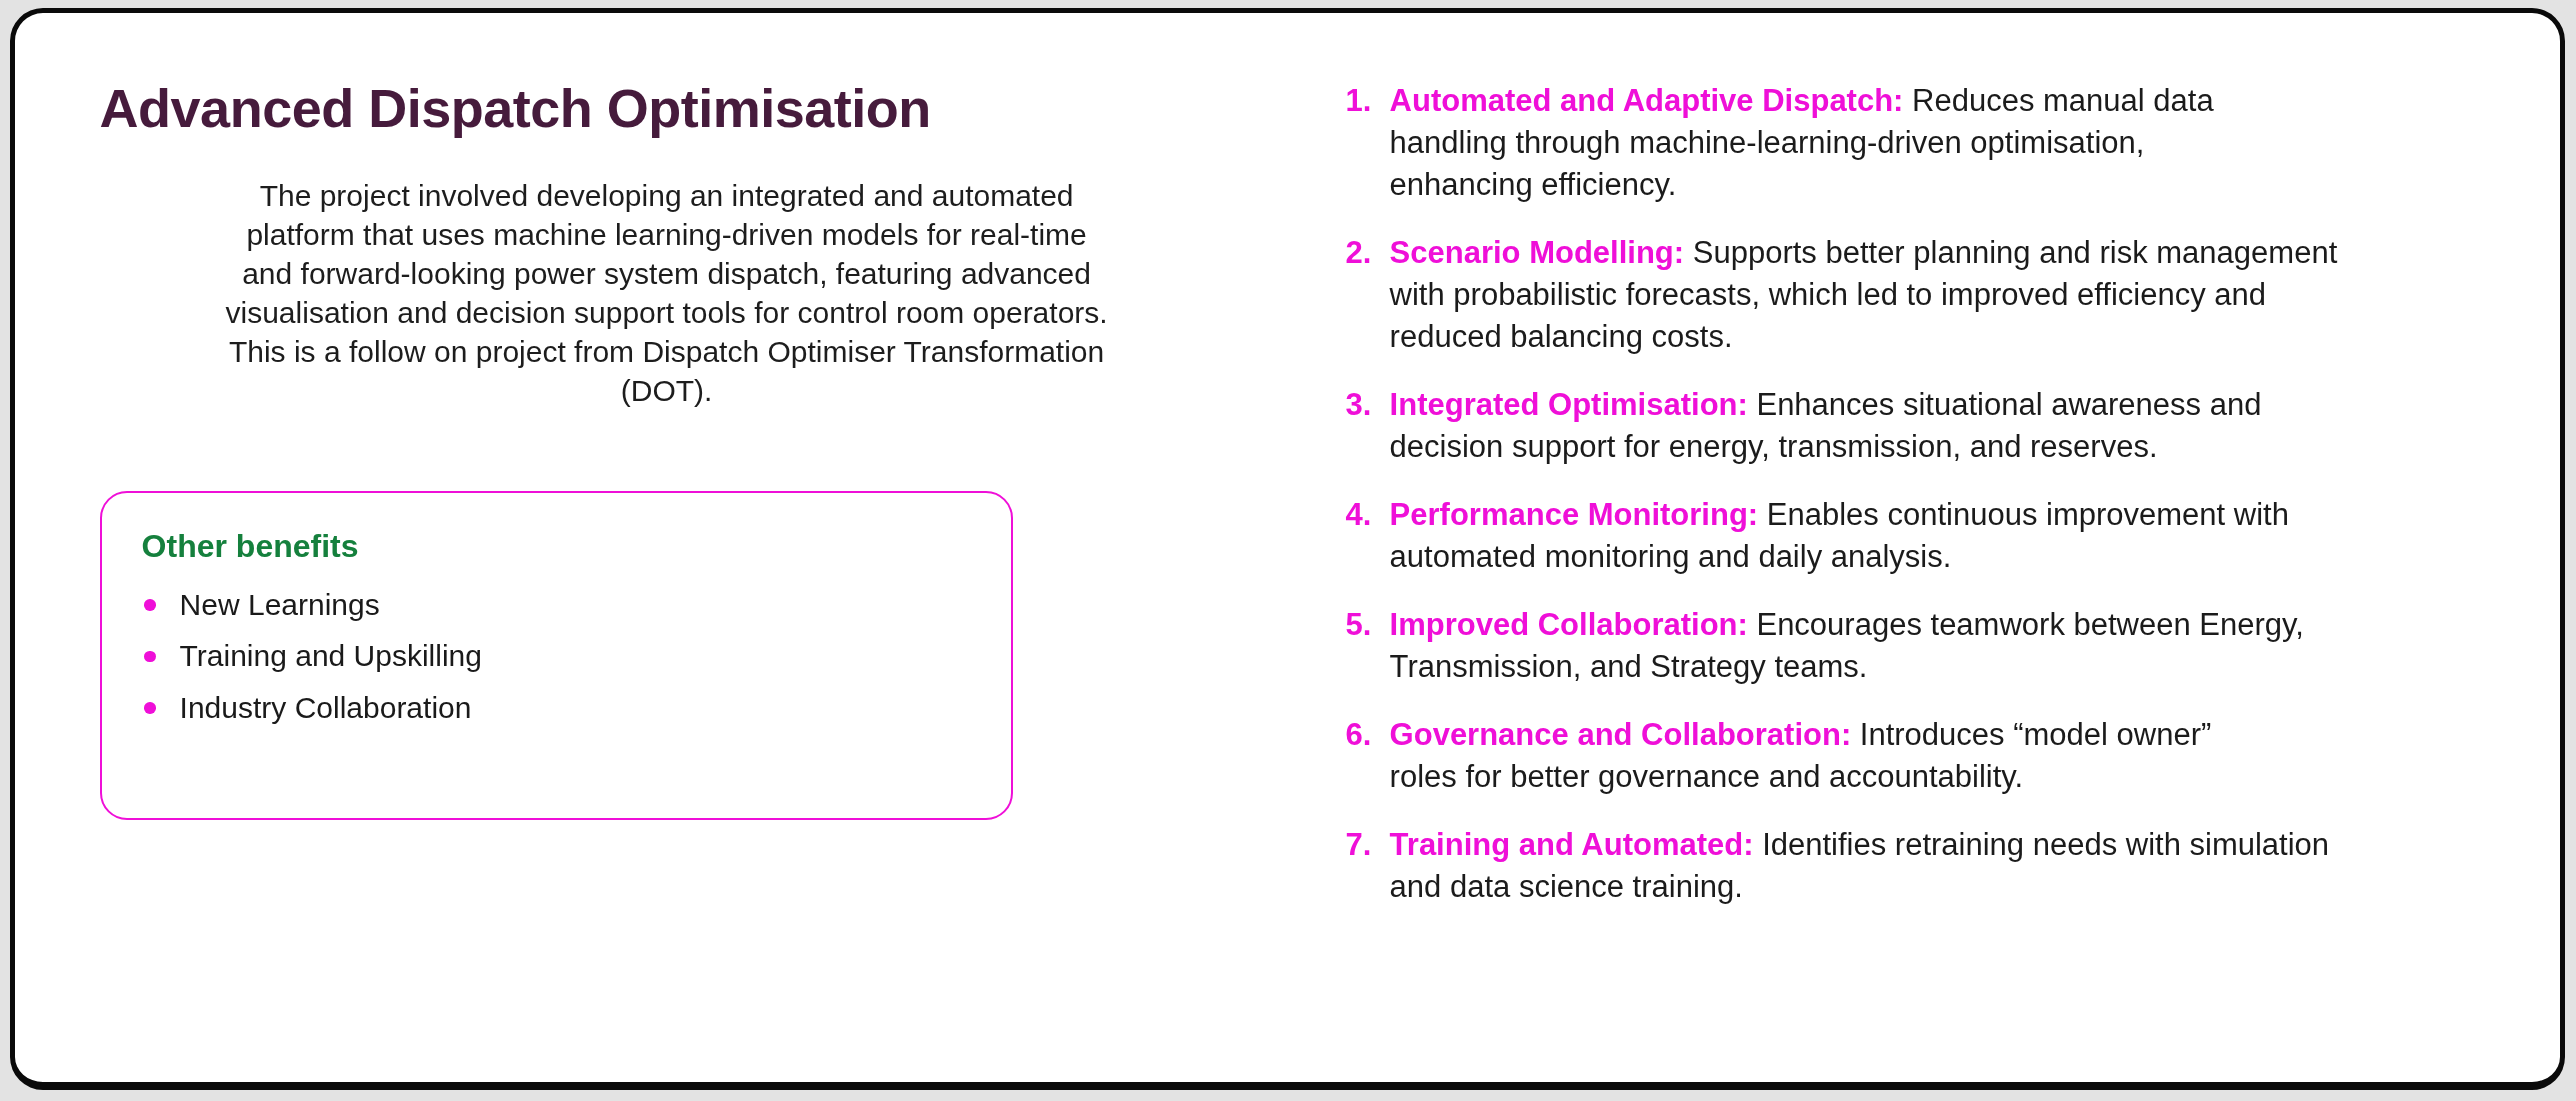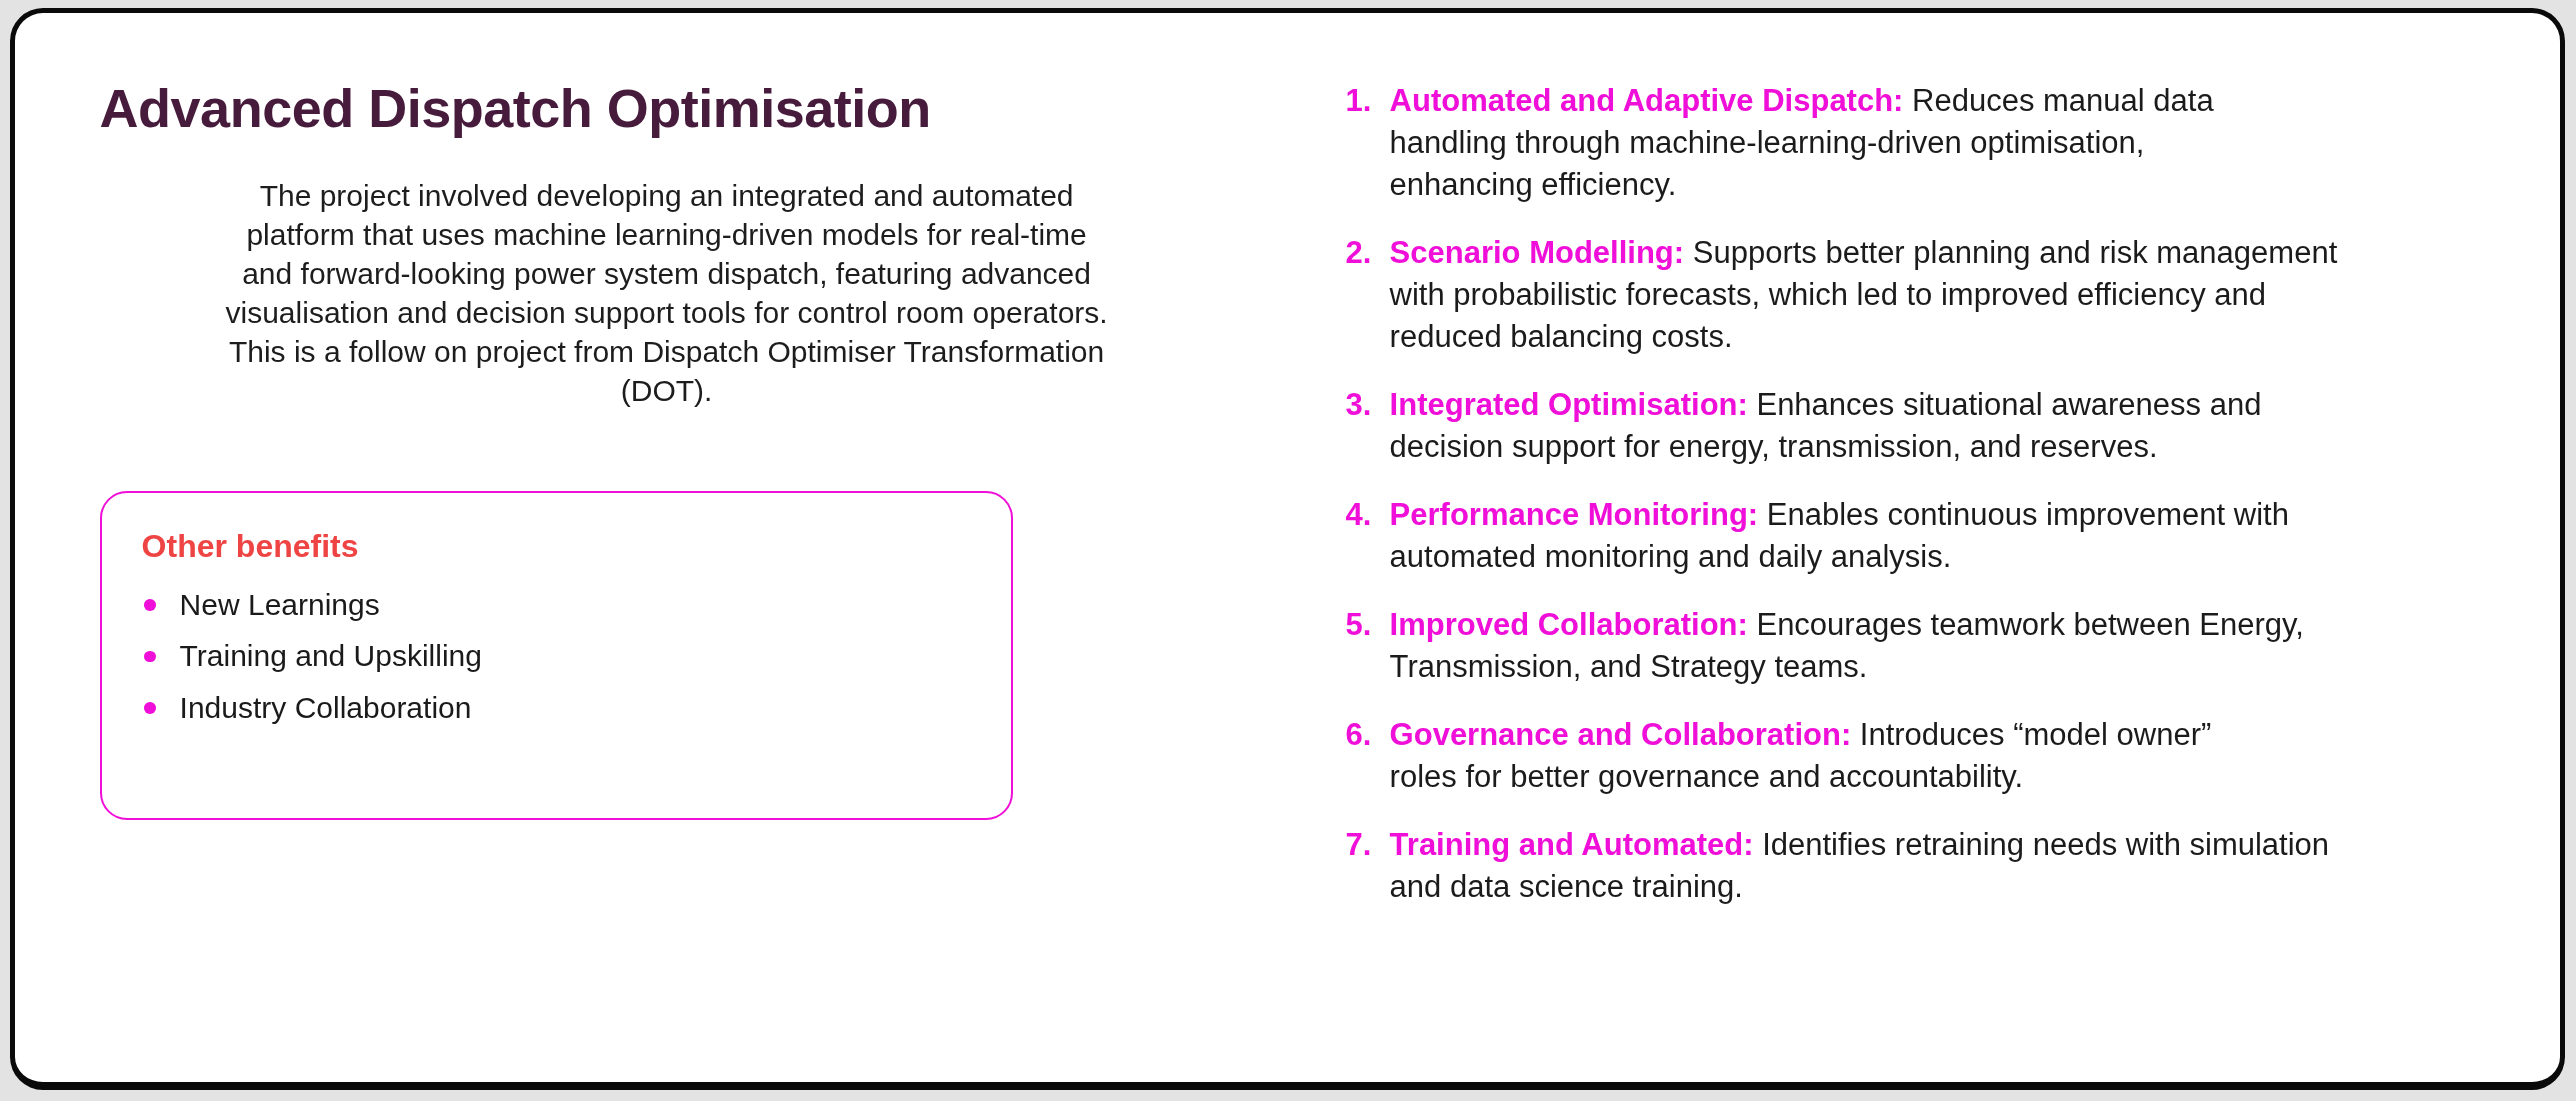--- a/index.html
+++ b/index.html
@@ -54,21 +54,21 @@
     top: 478px;
     width: 913px;
     height: 329px;
     border: 2.9px solid #ef0fd8;
     border-radius: 27px;
     padding: 35px 40px;
   }
   .benefits-heading {
     font-size: 32px;
     font-weight: 800;
-    color: #ef4444;
+    color: #15803d;
     margin-bottom: 21px;
   }
   .benefits-list { list-style: none; }
   .benefit-item {
     position: relative;
     padding-left: 38px;
     font-size: 30px;
     line-height: 38px;
     color: #1a1a1a;
     margin-bottom: 13.5px;

